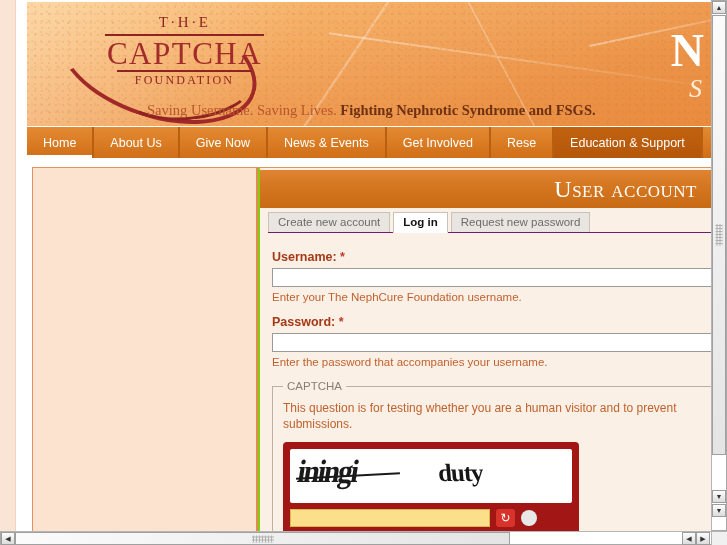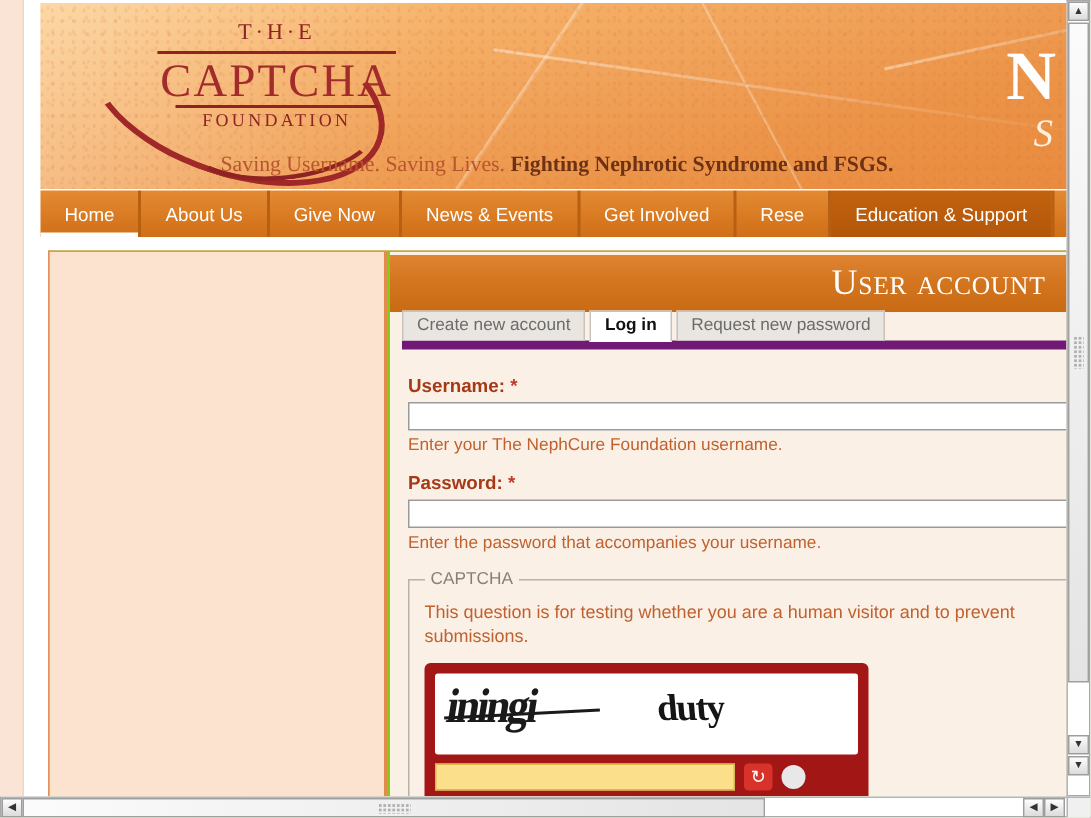--- a/index.html
+++ b/index.html
@@ -257,21 +257,21 @@
     white-space: nowrap;
   }
 
   
   .tabs {
     position: absolute;
     left: 8px; top: 46px;
     height: 19px;
     display: flex;
     align-items: flex-end;
-    border-bottom: 6px solid #701a75;
+    border-bottom: 1px solid #701a75;
     width: 445px;
   }
   .tab {
     font-size: 11.5px;
     color: #6b6b6b;
     padding: 3px 9px 3px 9px;
     background: #e9e6e1;
     border: 1px solid #c9c2bb;
     border-bottom: none;
     margin-right: 3px;

